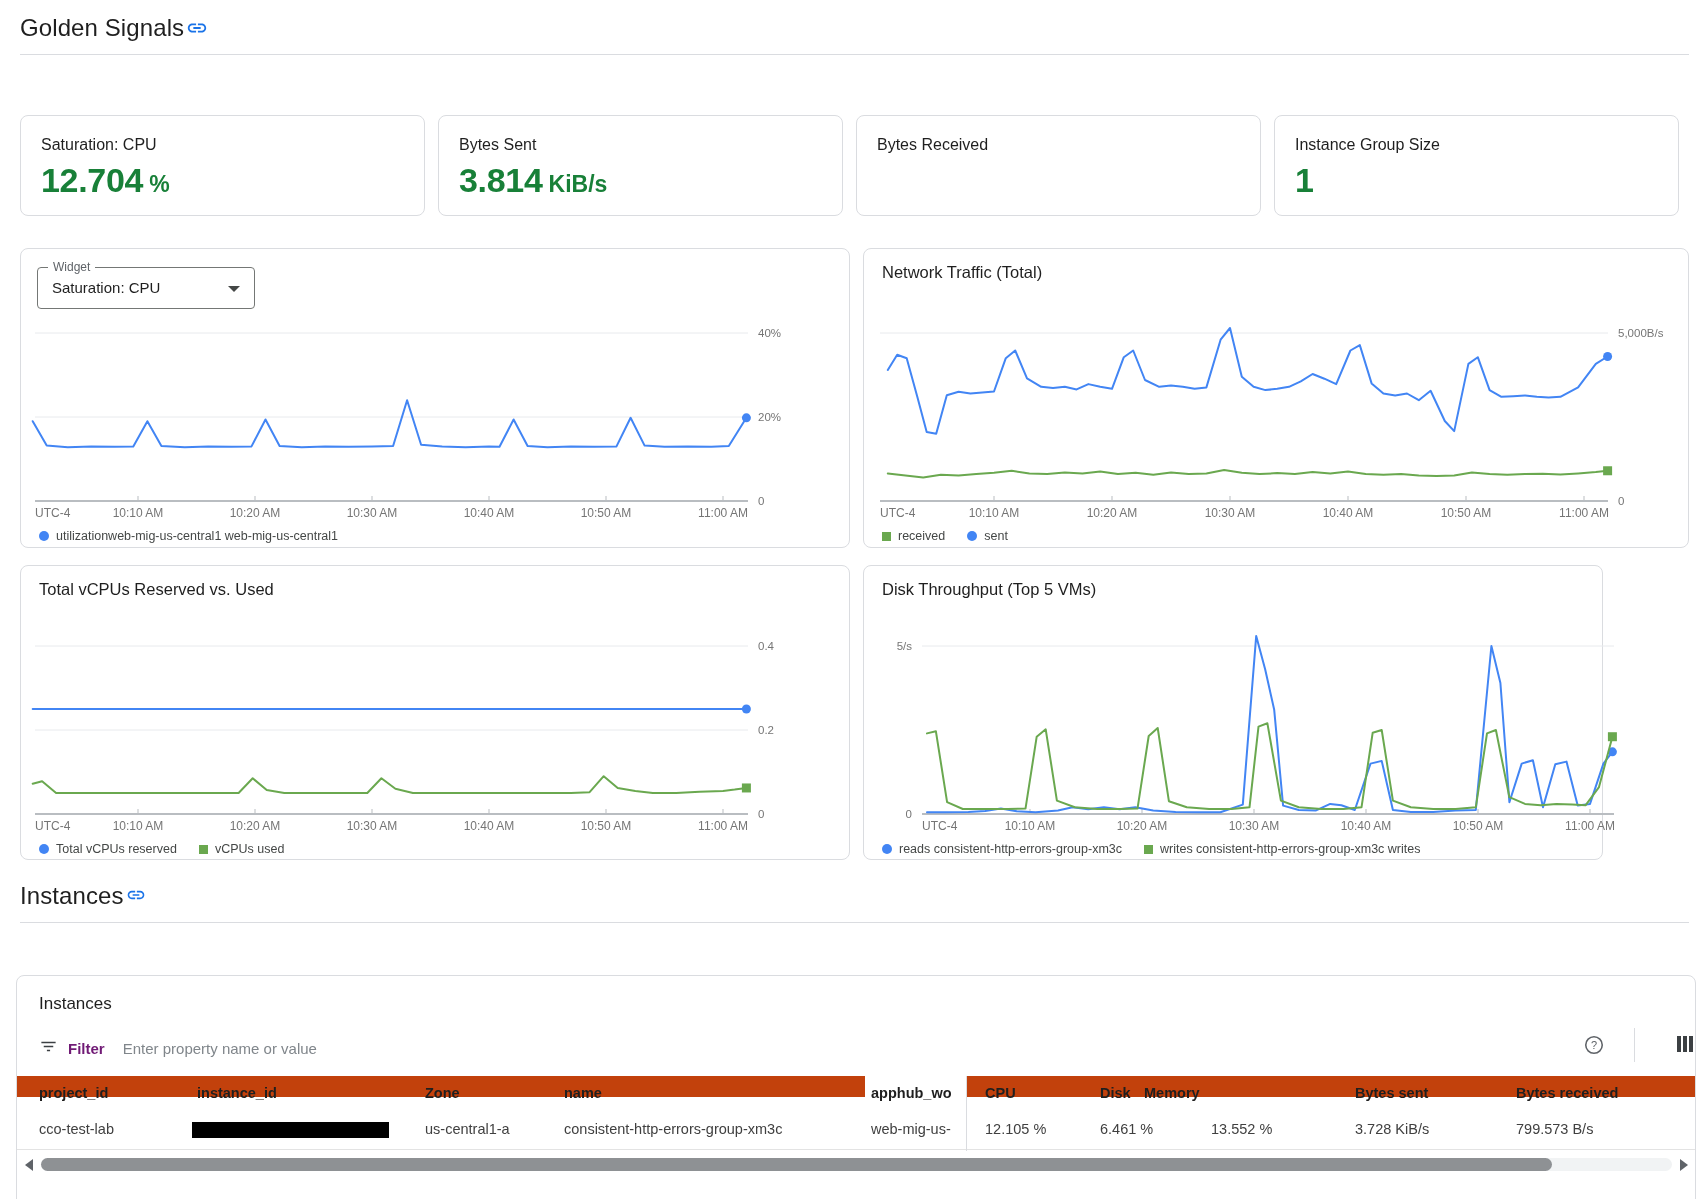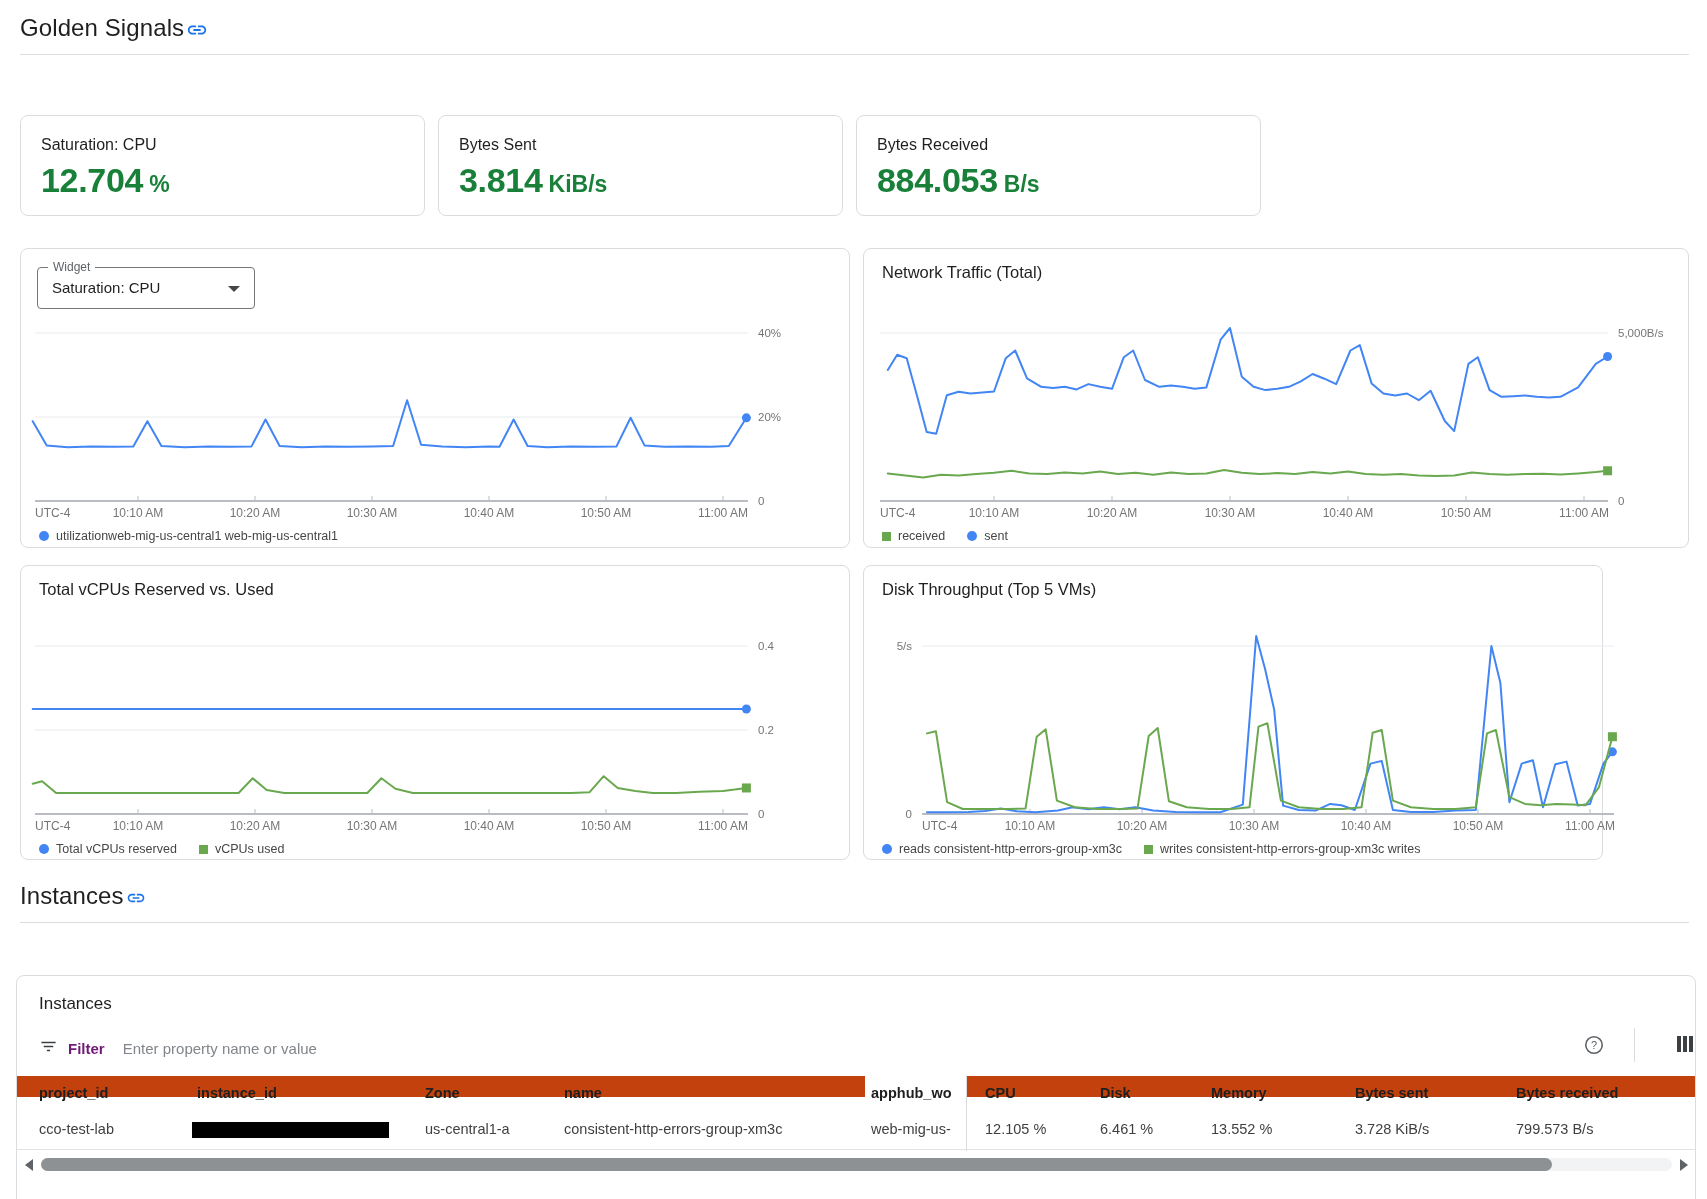--- a/index.html
+++ b/index.html
@@ -1,21 +1,21 @@
 <!DOCTYPE html>
 <html><head>
 <meta charset="utf-8">
 <style>
   * { box-sizing: border-box; margin: 0; padding: 0; }
   html, body { overflow: hidden; }
   body {
     width: 1707px; height: 1199px; position: relative;
     background: #fff; font-family: "Liberation Sans", sans-serif; color: #1f1f1f;
   }
-  .section-header { position: absolute; left: 20px; display: flex; align-items: center; gap: 2px; }
+  .section-header { position: absolute; left: 20px; display: flex; align-items: flex-start; gap: 2px; }
   .section-header h1 { font-size: 24px; font-weight: 400; color: #1f1f1f; letter-spacing: 0.1px; }
   .link-icon { display: inline-flex; cursor: pointer; margin-top: 3px; }
   .divider { position: absolute; left: 20px; width: 1669px; height: 1px; background: #dadce0; }
 
   
   #scorecards { position: absolute; left: 20px; top: 115px; display: flex; gap: 13px; }
   .scorecard { width: 405px; height: 101px; border: 1px solid #dadce0; border-radius: 8px; background: #fff; padding: 20px 20px 0 20px; }
   .sc-label { font-size: 16px; color: #1f1f1f; display: block; }
   .sc-valuerow { margin-top: 7px; }
   .sc-value { font-size: 34px; font-weight: bold; color: #188038; letter-spacing: -0.3px; }
@@ -93,21 +93,24 @@
     <div class="scorecard">
       <span class="sc-label">Saturation: CPU</span>
       <div class="sc-valuerow"><span class="sc-value">12.704</span><span class="sc-unit">%</span></div>
     </div>
     <div class="scorecard">
       <span class="sc-label">Bytes Sent</span>
       <div class="sc-valuerow"><span class="sc-value">3.814</span><span class="sc-unit">KiB/s</span></div>
     </div>
     <div class="scorecard">
       <span class="sc-label">Bytes Received</span>
-      <div class="sc-valuerow"><span class="sc-value">884.053</span><span class="sc-unit">B/s</span></div>
+    </div>
+    <div class="scorecard">
+      <span class="sc-label">Instance Group Size</span>
+      <div class="sc-valuerow"><span class="sc-value">1</span></div>
     </div>
   </div>
 
 <div class="chart-card" id="card-a">
   <div class="widget-select">
     <span class="ws-label">Widget</span>
     <span class="ws-value">Saturation: CPU</span>
     <span class="ws-caret"></span>
   </div>
   <svg class="chart-svg" width="828" height="298">
@@ -294,21 +297,21 @@
 
   <div id="table-header">
     <div class="hdr-gap"></div>
   <span class="th" style="left: 22px;">project_id</span>
       <span class="th" style="left: 180px;">instance_id</span>
       <span class="th" style="left: 408px;">Zone</span>
       <span class="th" style="left: 547px;">name</span>
       <span class="th clip-cell" style="left: 854px;">apphub_wo</span>
       <span class="th" style="left: 968px;">CPU</span>
       <span class="th" style="left: 1083px;">Disk</span>
-      <span class="th" style="left: 1194px;">Memory</span>
+      <span class="th" style="left: 1127px;">Memory</span>
       <span class="th" style="left: 1338px;">Bytes sent</span>
       <span class="th" style="left: 1499px;">Bytes received</span>
     </div>
   <div id="table-row">
       <span class="td" style="left: 22px;">cco-test-lab</span>
       <div class="redacted-bar"></div>
       <span class="td" style="left: 408px;">us-central1-a</span>
       <span class="td" style="left: 547px;">consistent-http-errors-group-xm3c</span>
       <span class="td clip-cell" style="left: 854px;">web-mig-us-</span>
       <span class="td" style="left: 968px;">12.105  %</span>

